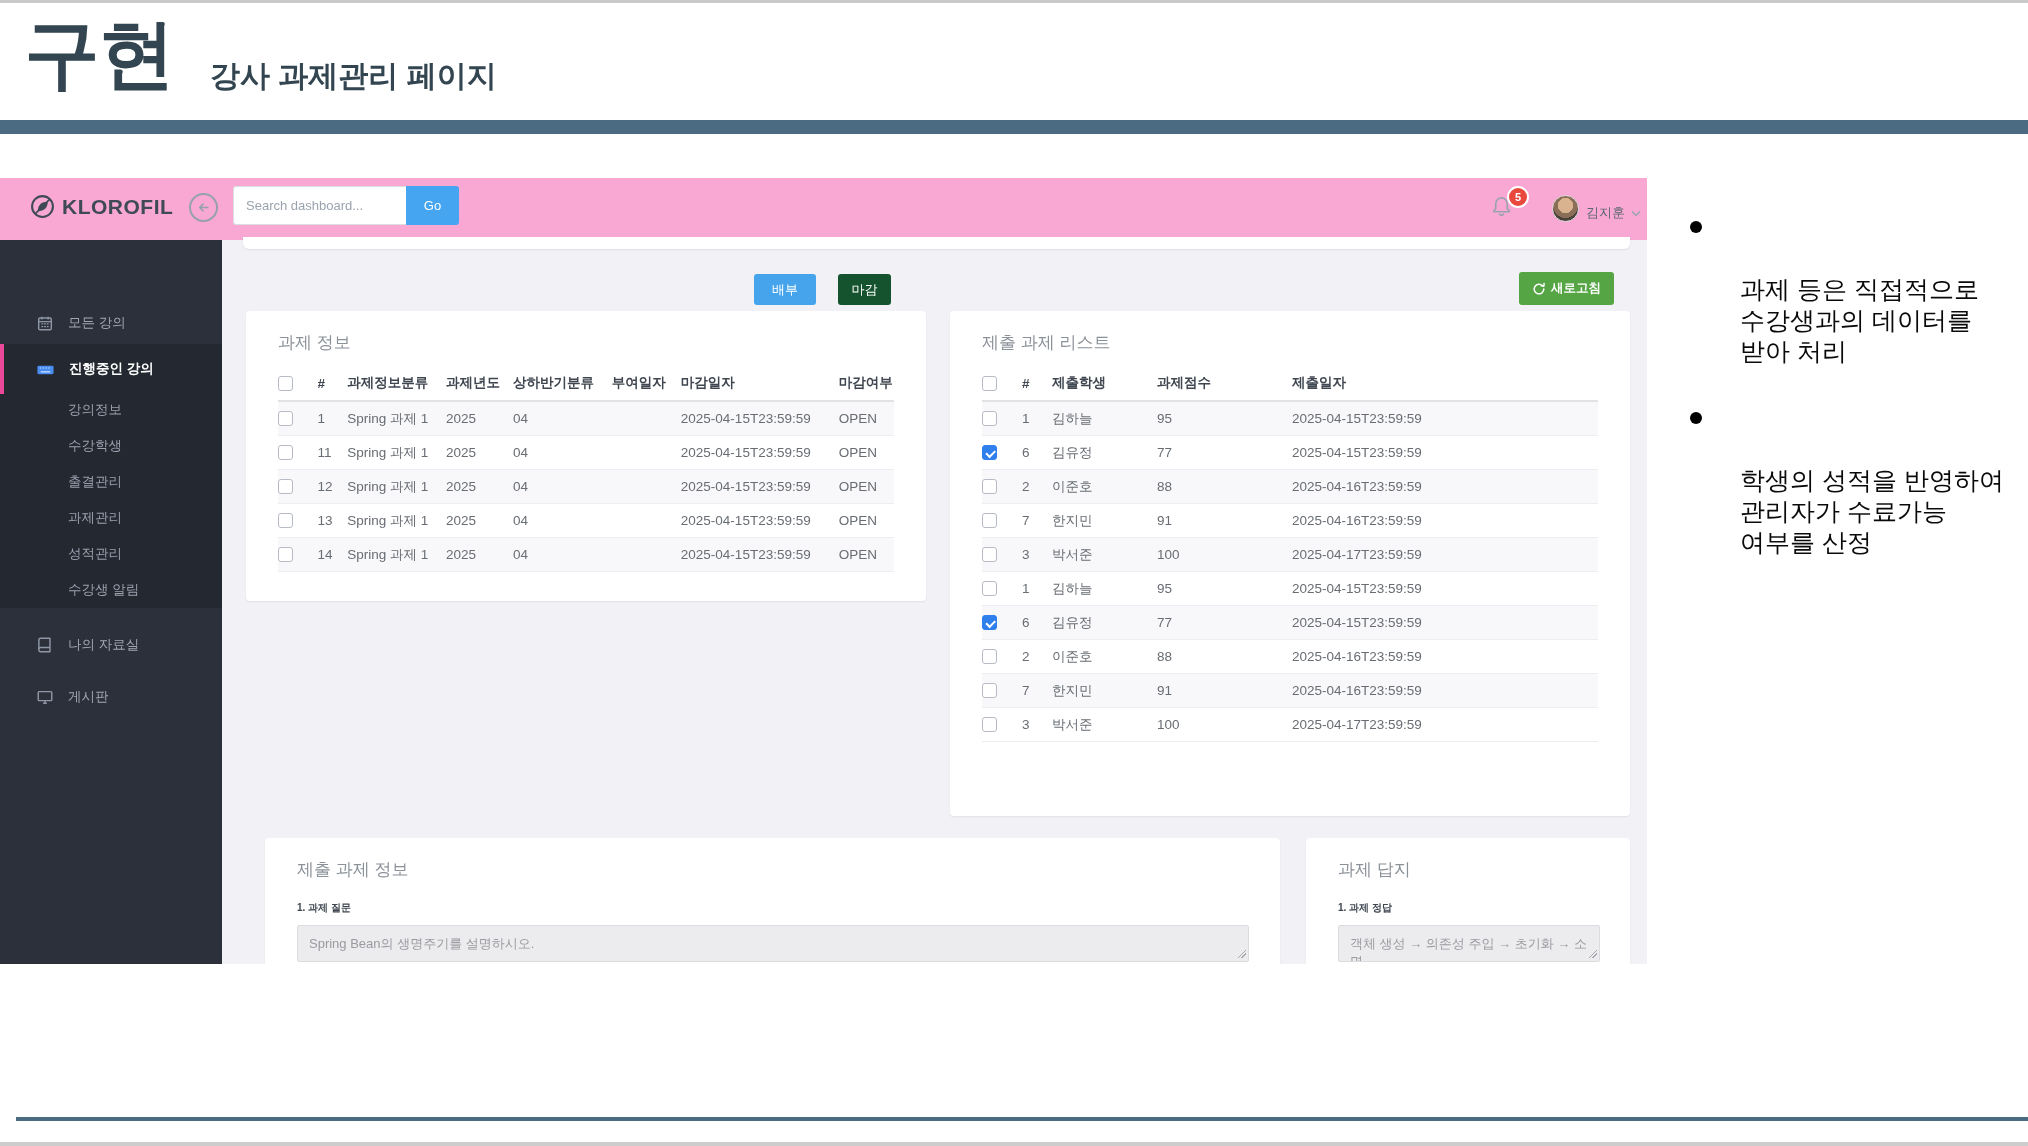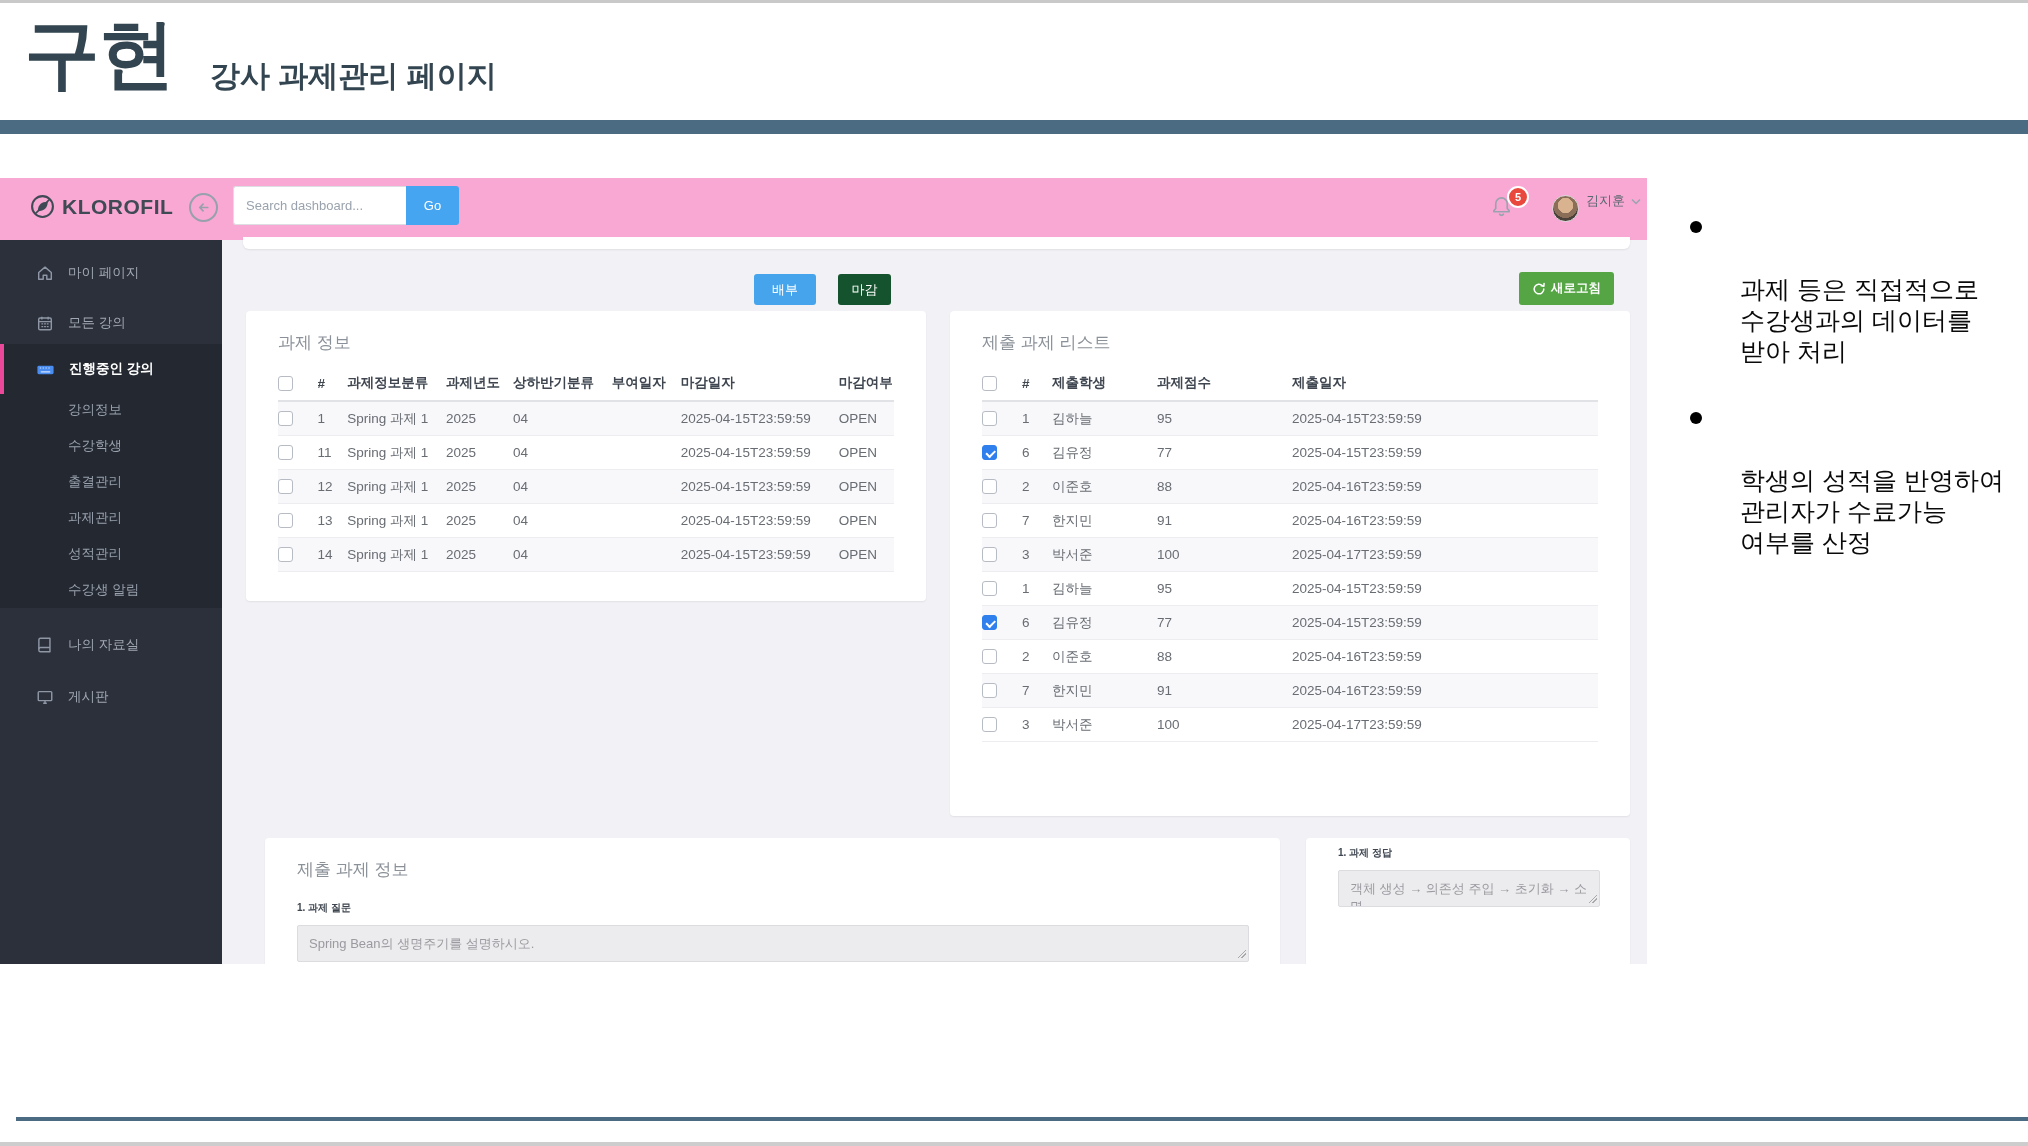--- a/index.html
+++ b/index.html
@@ -21,21 +21,21 @@
   .topbar{position:absolute;left:0;top:0;width:1647px;height:62px;background:#f9a8d4;}
   .logo{position:absolute;left:30px;top:16px;display:flex;align-items:center;gap:7px;}
   .logo-text{font-size:21px;font-weight:700;color:#3f4a55;letter-spacing:0.5px;}
   .back-btn{position:absolute;left:189px;top:15px;width:29px;height:29px;border:2px solid #97a1ab;border-radius:50%;display:flex;align-items:center;justify-content:center;}
   .search-input{position:absolute;left:233px;top:8px;width:173px;height:39px;border:1px solid #dcdee2;border-right:none;border-radius:3px 0 0 3px;padding:0 12px;font-size:13px;color:#555;background:#fff;outline:none;}
   .search-input::placeholder{color:#9aa3ad;}
   .go-btn{position:absolute;left:406px;top:8px;width:53px;height:39px;background:#45a5f1;color:#fff;border:none;border-radius:0 3px 3px 0;font-size:13px;cursor:pointer;}
   .bell-wrap{position:absolute;left:1490px;top:16px;width:44px;height:34px;}
   .badge{position:absolute;left:17px;top:-8px;min-width:22px;height:22px;background:#e9483d;border:2px solid #fff;border-radius:50%;color:#fff;font-size:11px;font-weight:700;display:flex;align-items:center;justify-content:center;}
   .avatar{position:absolute;left:1552px;top:17px;width:27px;height:27px;border-radius:50%;background:radial-gradient(circle at 50% 38%,#d9b38f 0 38%,#8a6e58 39% 62%,#4a423a 63%);border:1px solid #d8d8d8;}
-  .user{position:absolute;left:1586px;top:14px;display:flex;align-items:center;gap:6px;font-size:13px;color:#5b6770;cursor:pointer;}
+  .user{position:absolute;left:1586px;top:26px;display:flex;align-items:center;gap:6px;font-size:13px;color:#5b6770;cursor:pointer;}
 
   
   .sidebar{position:absolute;left:0;top:62px;width:222px;height:724px;background:#2b303b;}
   .side-item{position:absolute;left:0;width:222px;height:50px;display:flex;align-items:center;gap:14px;padding-left:36px;color:#a1a8b3;font-size:13.5px;cursor:pointer;}
   .side-item svg{flex:0 0 auto;}
   .active-block{position:absolute;left:0;top:104px;width:222px;height:264px;background:#232831;}
   .side-item.active{top:104px;color:#fff;font-weight:700;border-left:4px solid #ec4899;padding-left:32px;}
   .sub-item{position:absolute;left:0;width:222px;height:36px;display:flex;align-items:center;padding-left:68px;color:#99a1ad;font-size:13.5px;cursor:pointer;}
 
   
@@ -119,26 +119,20 @@
       <div class="avatar"></div>
       <div class="user">
         <span>김지훈</span>
         <svg width="10" height="7" viewBox="0 0 10 7" fill="none" stroke="#9aa3ad" stroke-width="1.5">
             <path d="M1 1.5 5 5.5 9 1.5"></path>
           </svg>
       </div>
     </div>
 
     <div class="sidebar">
-      <div class="side-item" style="top:8px">
-        <svg width="18" height="18" viewBox="0 0 20 20" fill="none" stroke="#8f97a6" stroke-width="1.6" stroke-linejoin="round">
-          <path d="M3 9.5 10 3.5 17 9.5 V17 H12 v-4.5 H8 V17 H3 Z"></path>
-        </svg>
-        <span>마이 페이지</span>
-      </div>
       <div class="side-item" style="top:58px">
         <svg width="18" height="18" viewBox="0 0 20 20" fill="none" stroke="#8f97a6" stroke-width="1.6">
           <rect x="3" y="4.5" width="14" height="13" rx="1.5"></rect>
           <path d="M3 8.5h14 M6.5 3v3 M13.5 3v3 M6 11h2 M9 11h2 M12 11h2 M6 14h2 M9 14h2 M12 14h2"></path>
         </svg>
         <span>모든 강의</span>
       </div>
 
       <div class="active-block"></div>
       <div class="side-item active">
@@ -385,20 +379,21 @@
 
       <div class="panel panel-detail">
         <div class="panel-title">제출 과제 정보</div>
         <div class="field-label">1. 과제 질문</div>
         <div class="ta-wrap ta-detail">
           <textarea readonly="" style="">Spring Bean의 생명주기를 설명하시오.</textarea>
         </div>
       </div>
 
       <div class="panel panel-answer">
+        <div class="panel-title">과제 답지</div>
         <div class="field-label">1. 과제 정답</div>
         <div class="ta-wrap ta-answer">
           <textarea readonly="" style="">객체 생성 → 의존성 주입 → 초기화 → 소멸</textarea>
         </div>
       </div>
     </div>
   </div>
 
   <div class="bullets">
     <div class="bullet">

